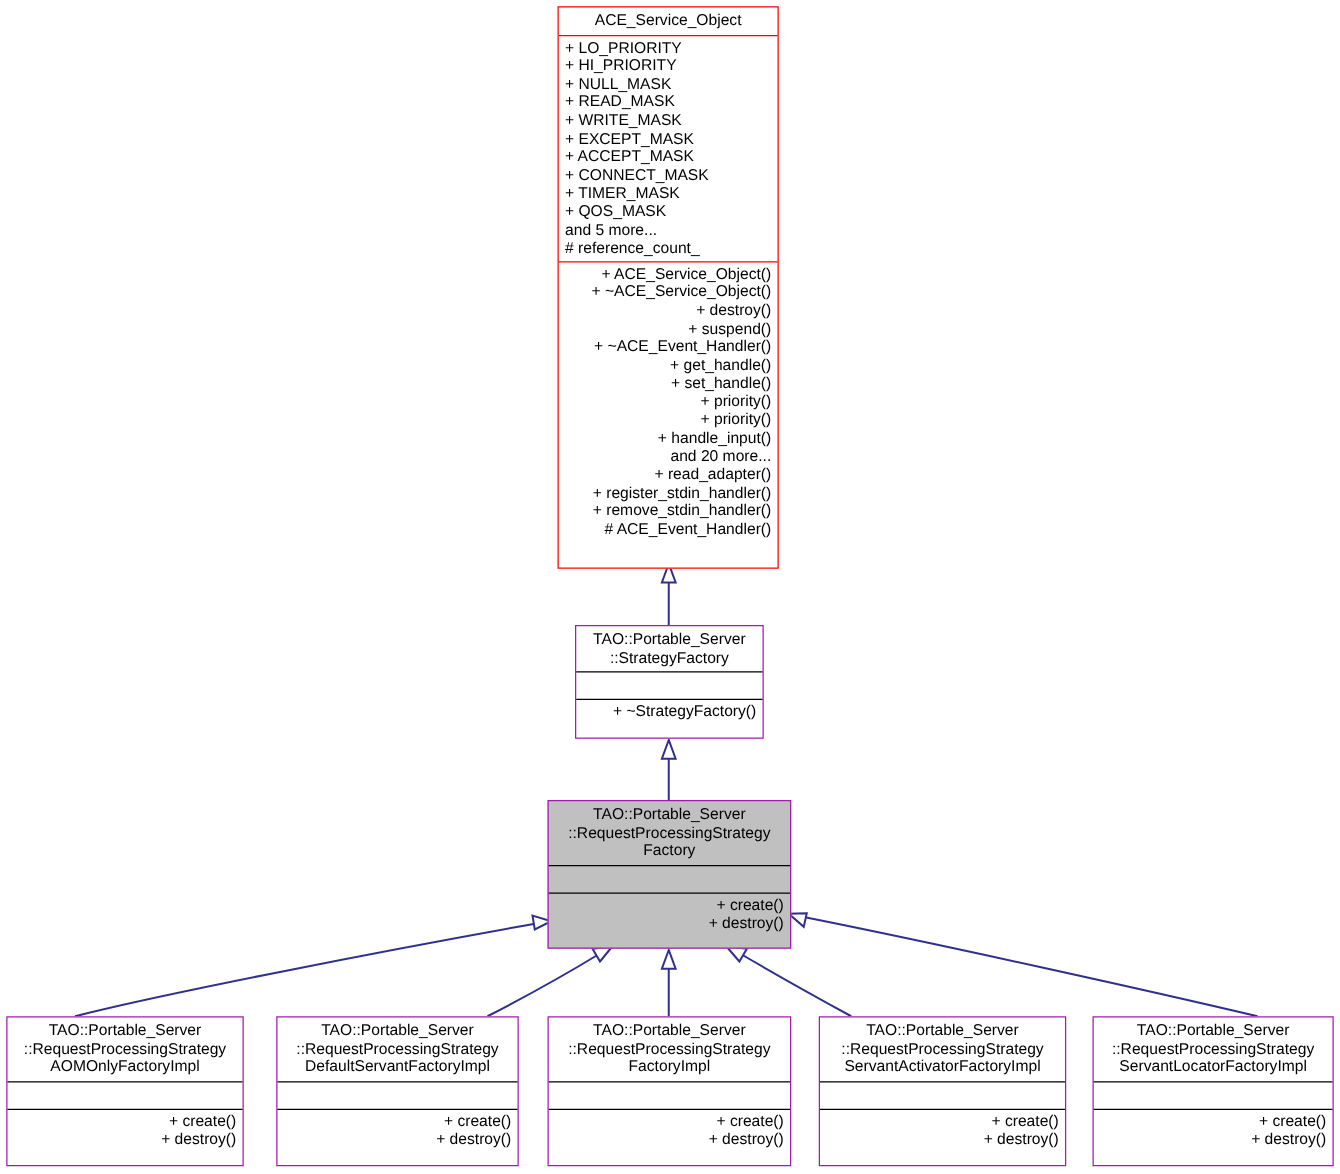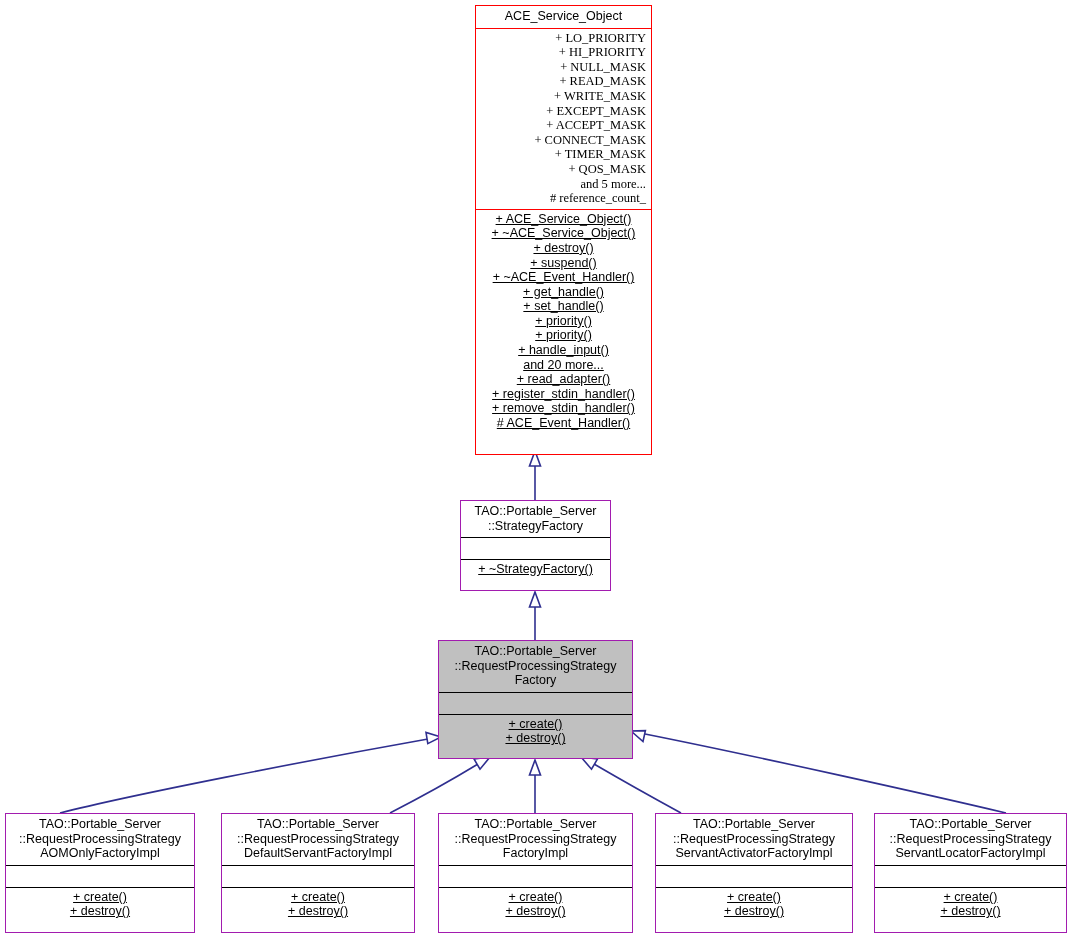--- a/index.html
+++ b/index.html
@@ -33,47 +33,44 @@
     font-size: 12.5px;
     line-height: 14.6px;
     color: #000000;
     z-index: 2;
   }
   .uml-class.highlight {
     background: #c0c0c0;
   }
   .uml-class.accent {
     border: 1px solid #ff0000;
-    margin-left: 29px;
   }
   .class-title {
     box-sizing: border-box;
     text-align: center;
     padding: 3px 4px 4px 4px;
     border-bottom: 1px solid #000000;
     white-space: pre-line;
   }
   .accent > .class-title {
     border-bottom: 1px solid #ff0000;
   }
   .class-attrs {
     box-sizing: border-box;
     padding: 2px 5px 3px 5px;
     border-bottom: 1px solid #000000;
-    text-align: right;
-    font-family: Liberation Serif, serif;
+    text-align: left;
   }
   .accent > .class-attrs {
     border-bottom: 1px solid #ff0000;
   }
   .class-ops {
     box-sizing: border-box;
     padding: 2px 5px 3px 5px;
-    text-align: center;
-    text-decoration: underline;
+    text-align: right;
   }
   .row {
     white-space: pre;
   }
   .empty-compartment {
     height: 22px;
   }
 </style>
 </head>
 <body>

